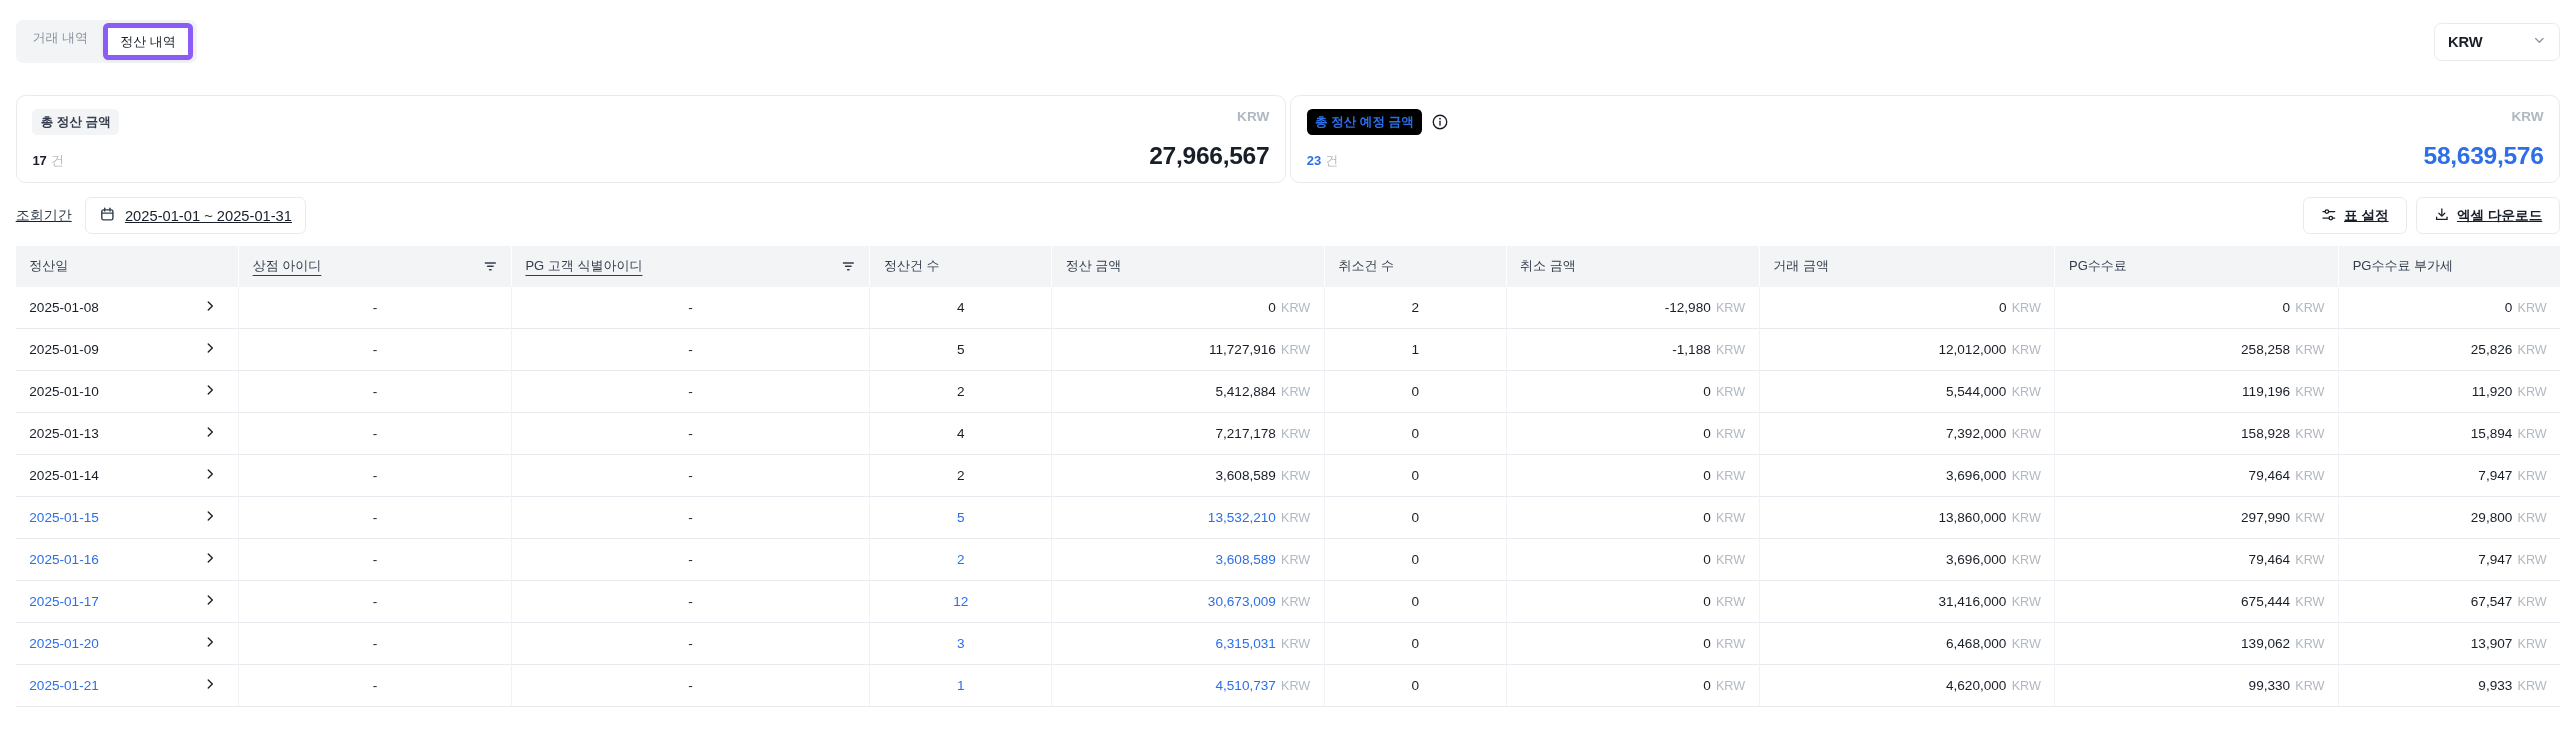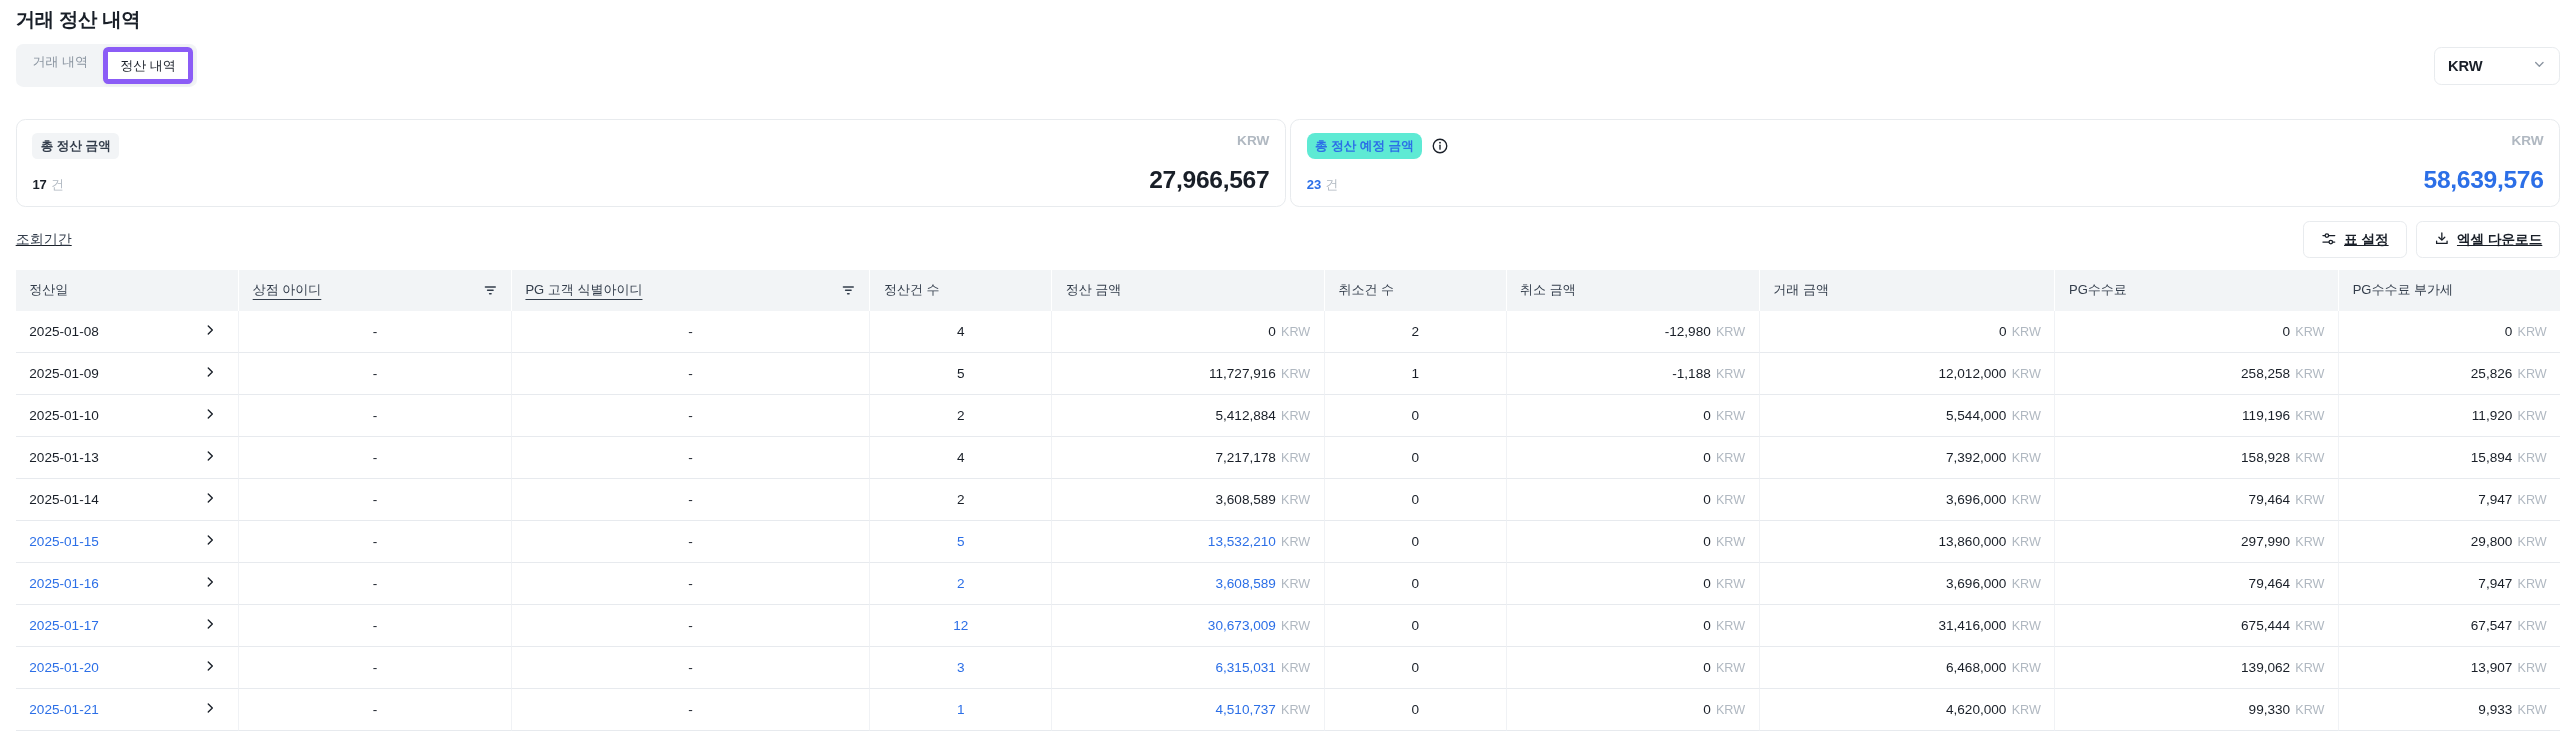--- a/index.html
+++ b/index.html
@@ -18,21 +18,21 @@
   .select-krw{display:flex;align-items:center;justify-content:space-between;width:126px;height:38px;
     border:1px solid #e8ebee;border-radius:7.3px;padding:0 12.6px;font-size:14.7px;font-weight:600;box-sizing:border-box;background:#fff;cursor:pointer;}
   .select-krw svg{color:#8b95a1;}
 
   .cards{display:flex;gap:4px;margin-top:32px;}
   .card{flex:1;height:88px;border:1px solid #e8ebee;border-radius:9.4px;padding:12.6px 15.7px;
     display:flex;flex-direction:column;justify-content:space-between;box-sizing:border-box;background:#fff;}
   .card-top{display:flex;justify-content:space-between;align-items:flex-start;}
   .badge-wrap{display:flex;align-items:center;gap:8.4px;}
   .badge{font-size:12.6px;font-weight:600;padding:4.7px 8.4px;border-radius:5.2px;background:#f2f4f6;color:#333d4b;white-space:nowrap;}
-  .badge.blue{background:#5eead4;color:#2c6fe7;border-radius:8px;}
+  .badge.blue{background:#000000;color:#2c6fe7;}
   .info-icon{color:#191f28;display:inline-flex;cursor:pointer;}
   .currency-label{font-size:13.6px;font-weight:700;color:#b0b8c1;}
   .card-bottom{display:flex;justify-content:space-between;align-items:flex-end;}
   .card-count{font-size:13px;font-weight:700;color:#191f28;}
   .card-count .unit{color:#b0b8c1;font-weight:400;margin-left:4.2px;}
   .card-count.blue .num{color:#2c6fe7;}
   .card-amount{font-size:24.6px;font-weight:700;letter-spacing:-0.3px;color:#191f28;}
   .card-amount.blue{color:#2c6fe7;}
 
   .filter-row{display:flex;justify-content:space-between;align-items:center;margin-top:14px;text-decoration:underline;}
@@ -63,21 +63,20 @@
   .expand-btn{display:inline-flex;color:#191f28;cursor:pointer;margin-right:7.3px;}
   .num{color:#191f28;}
   .num.blue{color:#2c6fe7;}
   .krw{color:#b0b8c1;font-size:12.6px;margin-left:5.2px;font-weight:500;}
 </style>
 </head>
 <body>
 
 <div class="page">
 
-  <div class="page-title">거래 정산 내역</div>
 
   <div class="topbar">
     <div class="tab-group">
       <div class="tab">거래 내역</div>
       <div class="tab active">정산 내역</div>
     </div>
     <div class="select-krw">
       <span>KRW</span>
       <span>
         <svg width="14.7" height="14.7" viewBox="0 0 24 24" fill="none" stroke="currentColor" stroke-width="2.2" stroke-linecap="round" stroke-linejoin="round">
@@ -117,20 +116,31 @@
       <div class="card-bottom">
         <span class="card-count blue"><span class="num">23</span><span class="unit">건</span></span>
         <span class="card-amount blue">58,639,576</span>
       </div>
     </div>
   </div>
 
   <div class="filter-row">
     <div class="filter-left">
       <span class="filter-label">조회기간</span>
+      <div class="date-range">
+        <span>
+          <svg width="16.7" height="16.7" viewBox="0 0 24 24" fill="none" stroke="currentColor" stroke-width="2" stroke-linecap="round">
+              <rect x="4" y="5.5" width="16" height="14.5" rx="2.5"></rect>
+              <line x1="8.2" y1="3.2" x2="8.2" y2="7.2"></line>
+              <line x1="15.8" y1="3.2" x2="15.8" y2="7.2"></line>
+              <line x1="4.6" y1="10.2" x2="19.4" y2="10.2"></line>
+            </svg>
+        </span>
+        <span>2025-01-01 ~ 2025-01-31</span>
+      </div>
     </div>
     <div class="filter-right">
       <div class="btn">
         <span>
           <svg width="15.7" height="15.7" viewBox="0 0 24 24" fill="none" stroke="currentColor" stroke-width="2" stroke-linecap="round">
               <line x1="3" y1="7" x2="21" y2="7"></line>
               <circle cx="9" cy="7" r="2.7" fill="#ffffff"></circle>
               <line x1="3" y1="17" x2="21" y2="17"></line>
               <circle cx="15" cy="17" r="2.7" fill="#ffffff"></circle>
             </svg>

